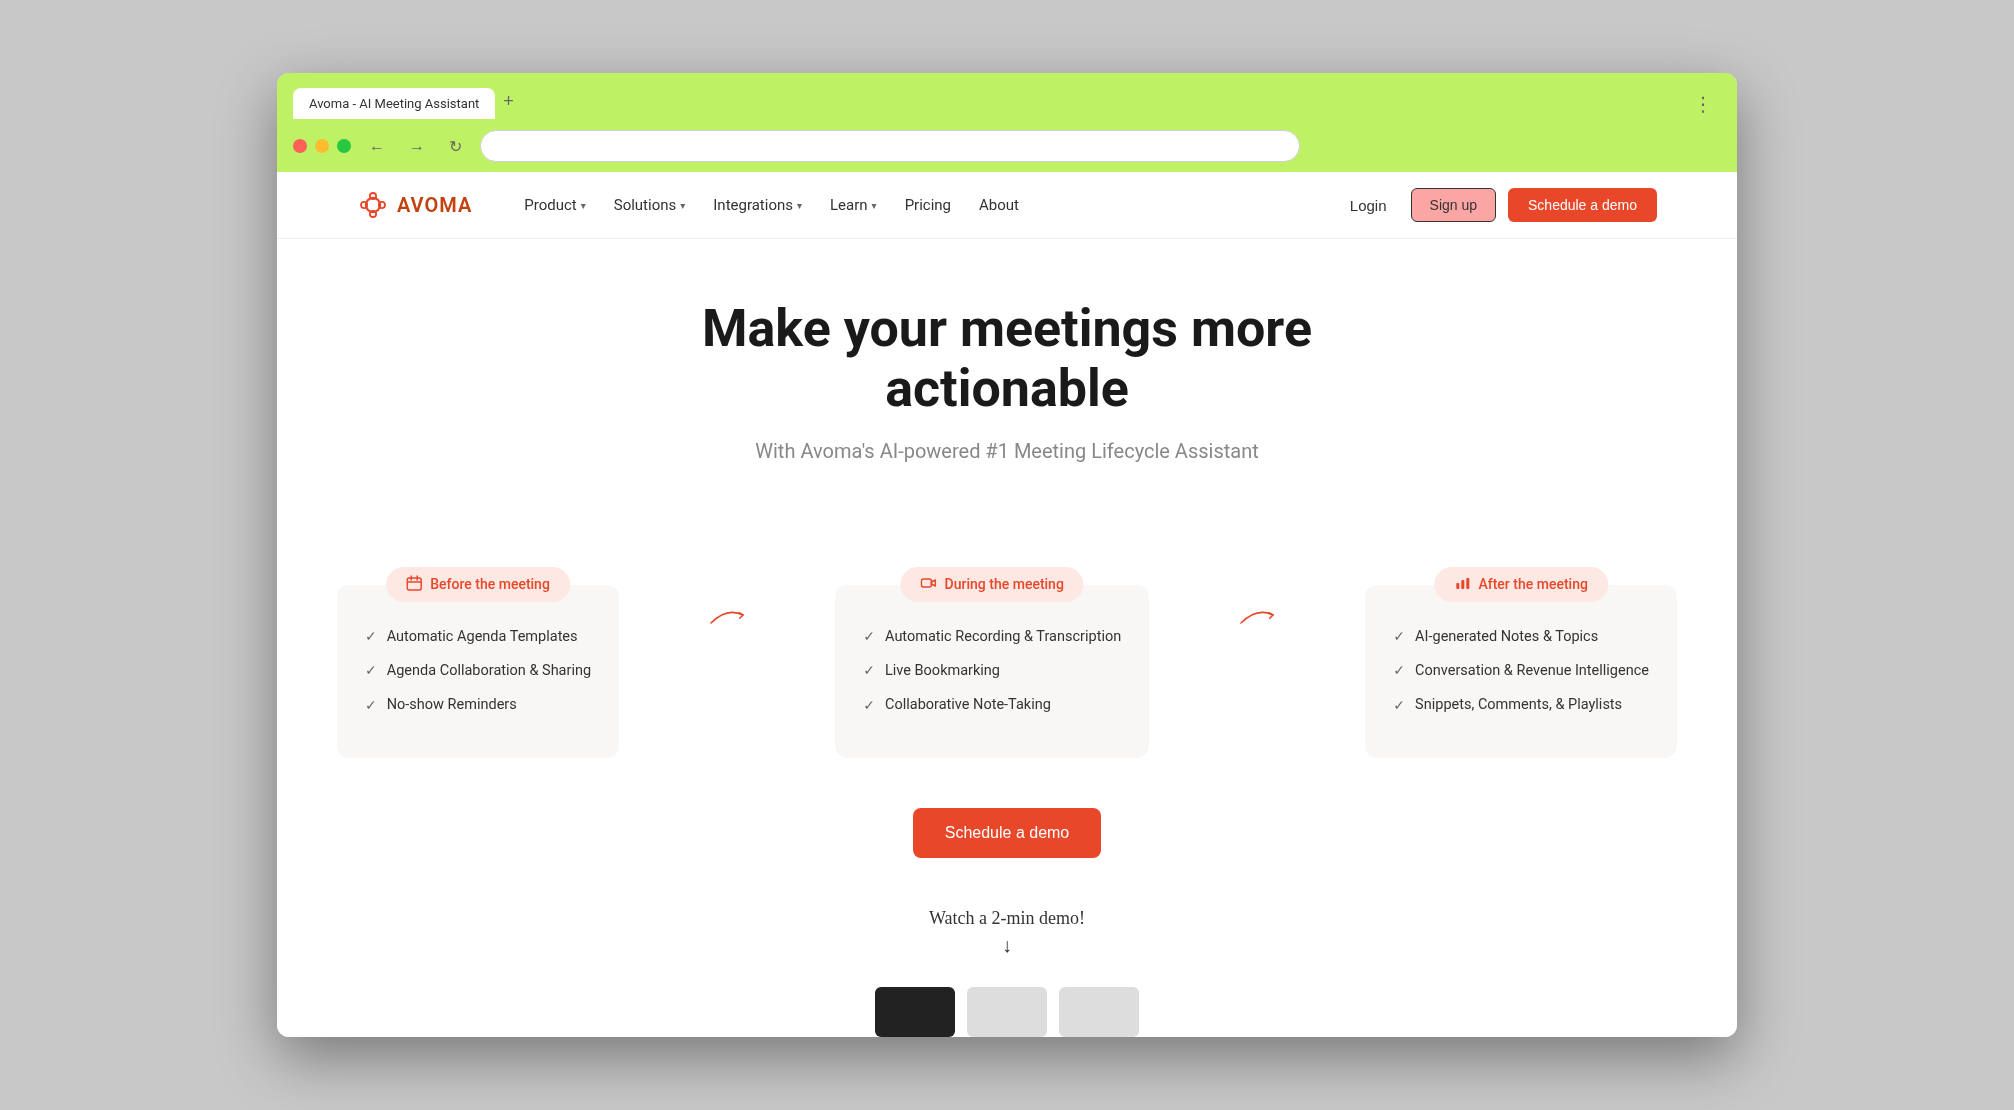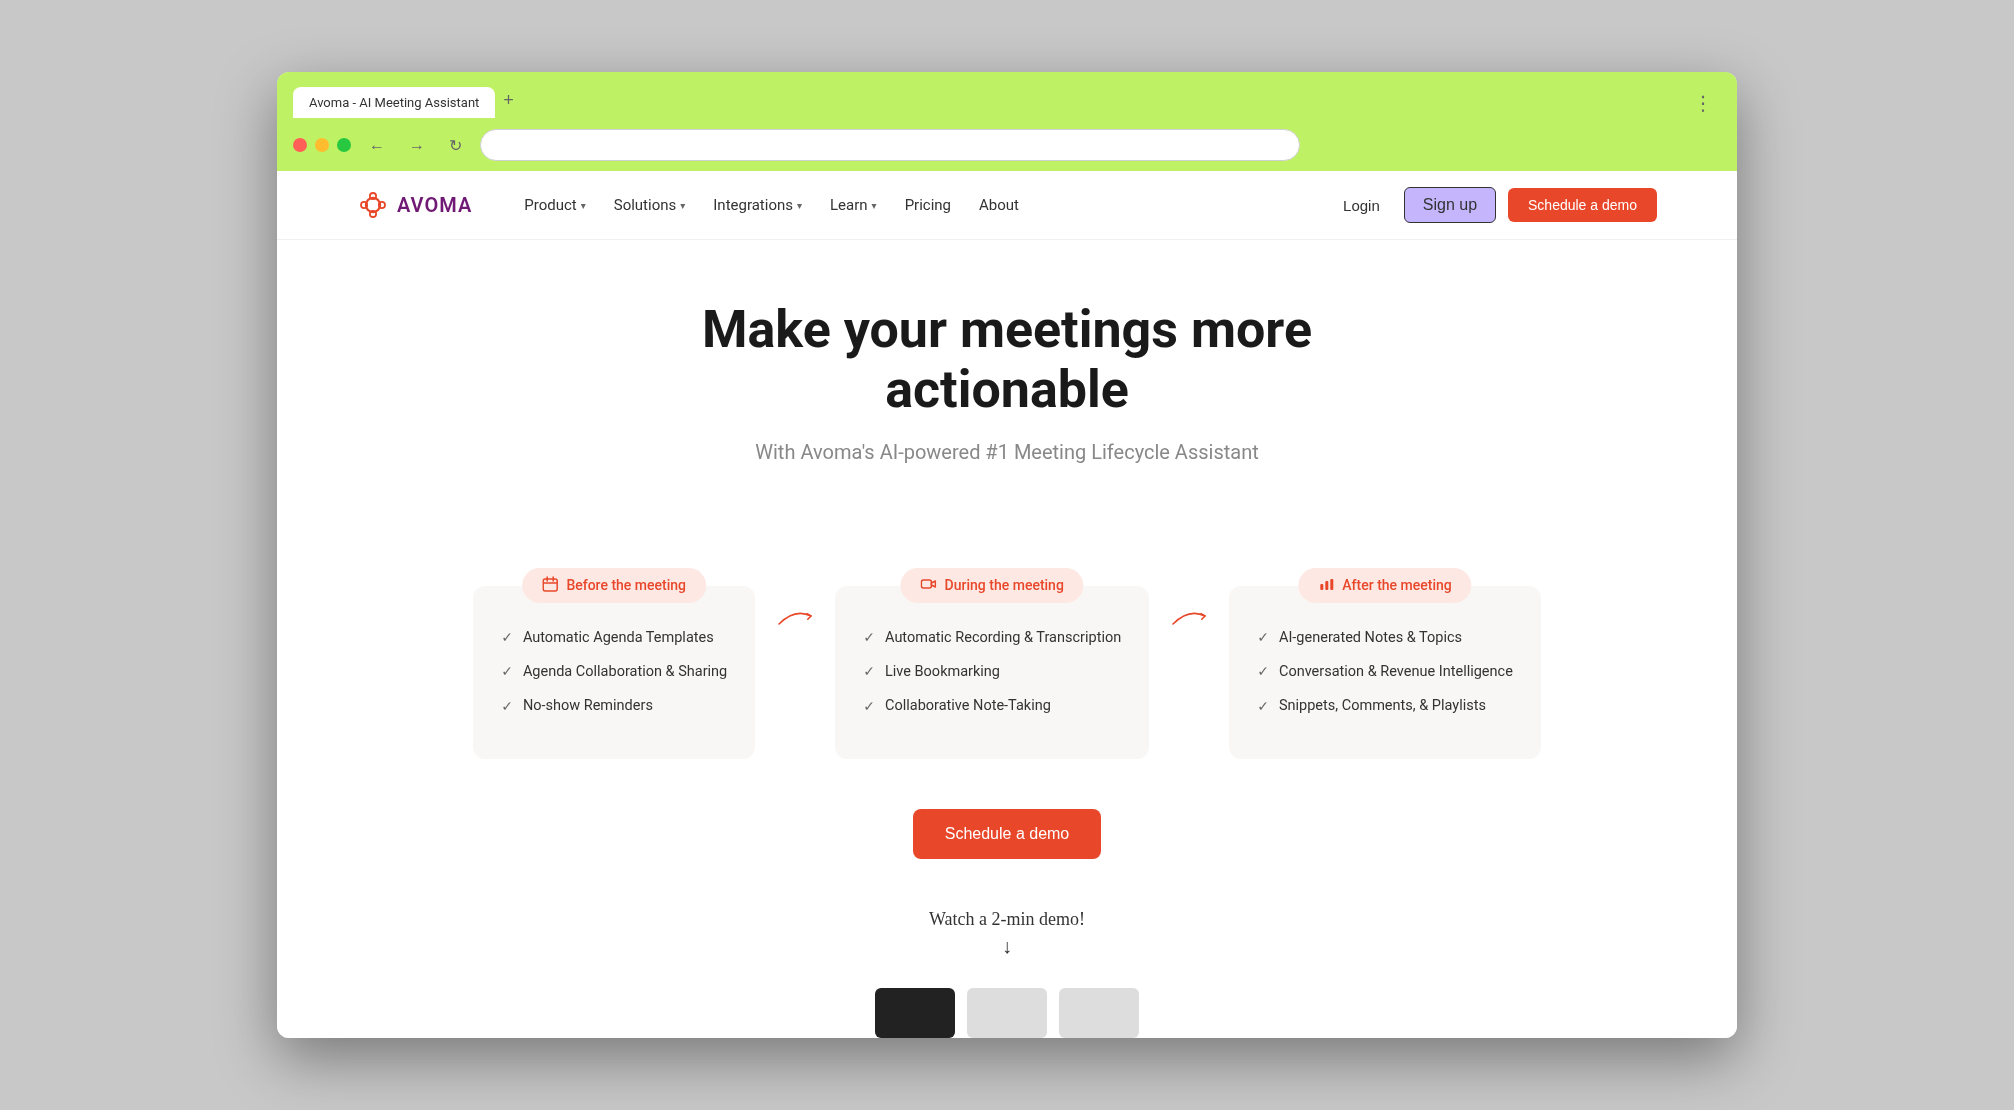--- a/index.html
+++ b/index.html
@@ -140,21 +140,21 @@
     }
 
     .logo-icon {
       width: 32px;
       height: 32px;
     }
 
     .logo-text {
       font-size: 20px;
       font-weight: 600;
-      color: #701a75;
+      color: #c2410c;
       letter-spacing: 1px;
     }
 
     .nav-links {
       display: flex;
       align-items: center;
       gap: 4px;
       flex: 1;
     }
 
@@ -185,23 +185,23 @@
     .btn-login {
       font-size: 15px;
       color: #333;
       background: none;
       border: none;
       cursor: pointer;
       padding: 8px 12px;
     }
 
     .btn-signup {
-      font-size: 16px;
-      color: #333;
-      background: #c4b5fd;
+      font-size: 14px;
+      color: #333;
+      background: #fca5a5;
       border: 1.5px solid #333;
       border-radius: 6px;
       cursor: pointer;
       padding: 8px 18px;
     }
 
     .btn-demo-nav {
       font-size: 14px;
       color: white;
       background: #e8472a;
@@ -233,21 +233,21 @@
       color: #888;
       margin-bottom: 62px;
     }
 
     
     .feature-cards {
       display: flex;
       gap: 20px;
       padding: 0 60px;
       margin-bottom: 50px;
-      justify-content: center;
+      justify-content: space-between;
     }
 
     .feature-card {
       background: #f9f7f5;
       border-radius: 12px;
       padding: 30px 28px 28px;
       flex: 1;
       max-width: 360px;
       position: relative;
     }

